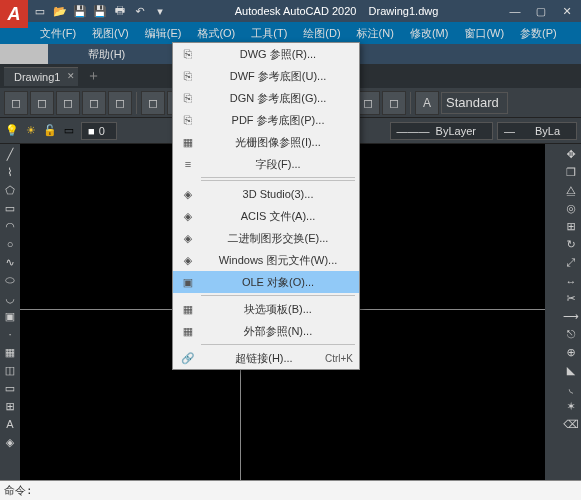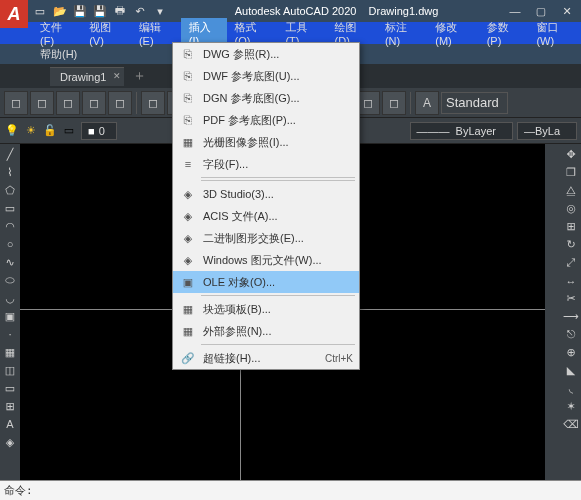--- a/index.html
+++ b/index.html
@@ -4,26 +4,26 @@
 <style>
   * { margin: 0; padding: 0; box-sizing: border-box; }
   body { font-family: "Microsoft YaHei", "Segoe UI", sans-serif; font-size: 11px; background: #c0c0c0; overflow: hidden; width: 581px; height: 500px; position: relative; }
   .titlebar { background: #34495e; height: 22px; display: flex; align-items: center; color: #ddd; }
   .app-logo { width: 28px; height: 28px; background: #d0382a; display: flex; align-items: center; justify-content: center; color: #fff; font-weight: bold; font-size: 18px; font-style: italic; position: absolute; top: 0; left: 0; z-index: 10; }
   .qat { display: flex; gap: 4px; margin-left: 32px; align-items: center; }
   .qat-icon { width: 16px; height: 16px; display: flex; align-items: center; justify-content: center; color: #ddd; font-size: 11px; }
   .title-center { flex: 1; text-align: center; font-size: 11px; color: #fff; }
   .winctrl { display: flex; gap: 6px; margin-right: 4px; }
   .winbtn { width: 20px; height: 18px; color: #ddd; display: flex; align-items: center; justify-content: center; font-size: 11px; }
-  .menubar { background: #1d4ed8; height: 22px; display: flex; align-items: center; padding-left: 32px; color: #ddd; }
+  .menubar { background: #0369a1; height: 22px; display: flex; align-items: center; padding-left: 32px; color: #ddd; }
   .menuitem { padding: 2px 8px; font-size: 11px; cursor: default; }
   .menuitem.open { background: #4a90d9; color: #fff; }
-  .menubar2 { background: #34495e; height: 20px; display: flex; align-items: center; padding-left: 32px; color: #ddd; }
+  .menubar2 { background: #34495e; height: 20px; display: flex; align-items: center; padding-left: 32px; color: #ddd; margin-left: 48px; }
   .doctab-row { background: #2a2f33; height: 24px; display: flex; align-items: center; padding-left: 4px; }
-  .doctab { background: #3a4045; color: #ddd; padding: 3px 18px 3px 10px; font-size: 11px; position: relative; border-top: 1px solid #555; margin-left: 46px; }
+  .doctab { background: #3a4045; color: #ddd; padding: 3px 18px 3px 10px; font-size: 11px; position: relative; border-top: 1px solid #555; }
   .doctab-close { position: absolute; right: 4px; top: 3px; font-size: 9px; color: #aaa; }
   .doctab-add { color: #888; margin-left: 8px; font-size: 14px; }
   .ribbon { background: #3a4045; height: 30px; display: flex; align-items: center; padding: 0 4px; gap: 2px; border-bottom: 1px solid #222; }
   .ribbon-icon { width: 24px; height: 24px; background: #4a5055; display: flex; align-items: center; justify-content: center; color: #ccc; font-size: 12px; border: 1px solid #333; }
   .ribbon-sep { width: 1px; height: 22px; background: #555; margin: 0 2px; }
   .ribbon-text { color: #ddd; font-size: 13px; padding: 0 8px 0 4px; border: 1px solid #555; background: #3a4045; height: 22px; display: flex; align-items: center; }
   .prop-row { background: #3a4045; height: 26px; display: flex; align-items: center; padding: 0 4px; gap: 4px; border-bottom: 1px solid #222; }
   .prop-icons { display: flex; gap: 3px; }
   .prop-icon { width: 16px; height: 16px; display: flex; align-items: center; justify-content: center; font-size: 11px; }
   .prop-layer { background: #2a2f33; color: #ddd; height: 18px; padding: 0 6px; display: flex; align-items: center; border: 1px solid #555; font-size: 11px; min-width: 36px; }
@@ -36,21 +36,21 @@
   .crosshair-v { position: absolute; left: 220px; top: 0; width: 1px; height: 100%; background: #888; }
   .crosshair-h { position: absolute; left: 0; top: 165px; height: 1px; width: 100%; background: #888; }
   .scroll-v { width: 16px; background: #3a4045; }
   .toolbar-right { width: 20px; background: #3a4045; display: flex; flex-direction: column; gap: 2px; padding: 2px 0; align-items: center; }
   .cmdpanel { background: #e8e8e8; border-top: 1px solid #888; }
   .cmdhist { background: #f4f4f4; font-family: monospace; font-size: 11px; padding: 2px 4px; color: #333; min-height: 26px; border-bottom: 1px solid #ccc; }
   .dropdown { position: absolute; left: 172px; top: 42px; width: 188px; background: #f0f0f0; border: 1px solid #888; box-shadow: 2px 2px 6px rgba(0,0,0,0.4); z-index: 100; }
   .dd-item { display: flex; align-items: center; height: 22px; padding: 0 6px; font-size: 11px; color: #333; }
   .dd-item.highlighted { background: #91c9f7; }
   .dd-icon { width: 18px; height: 16px; margin-right: 6px; display: flex; align-items: center; justify-content: center; font-size: 11px; color: #555; }
-  .dd-label { flex: 1; }
+  .dd-label { flex: 1; text-align: center; }
   .dd-shortcut { color: #555; font-size: 10px; }
   .dd-submenu { color: #666; font-size: 9px; }
   .dd-sep { height: 1px; background: #c0c0c0; margin: 2px 4px 2px 28px; }
 </style>
 </head>
 <body>
 
 <div class="app-logo">A</div>
 
 <div class="titlebar">
@@ -71,28 +71,27 @@
     <span class="winbtn">—</span>
     <span class="winbtn">▢</span>
     <span class="winbtn">✕</span>
   </div>
 </div>
 
 <div class="menubar">
   <span class="menuitem">文件(F)</span>
   <span class="menuitem">视图(V)</span>
   <span class="menuitem">编辑(E)</span>
-  <span class="menuitem open">插入(I)</span>
   <span class="menuitem">格式(O)</span>
   <span class="menuitem">工具(T)</span>
   <span class="menuitem">绘图(D)</span>
   <span class="menuitem">标注(N)</span>
   <span class="menuitem">修改(M)</span>
+  <span class="menuitem">窗口(W)</span>
   <span class="menuitem">参数(P)</span>
-  <span class="menuitem">窗口(W)</span>
 </div>
 <div class="menubar2">
   <span class="menuitem">帮助(H)</span>
 </div>
 
 <div class="dropdown">
   <div class="dd-item">
       <span class="dd-icon">⎘</span>
       <span class="dd-label">DWG 参照(R)...</span>
     </div>
@@ -192,21 +191,21 @@
     <span class="prop-icon" style="color:#f4c430">☀</span>
     <span class="prop-icon" style="color:#4a90d9">🔓</span>
     <span class="prop-icon">▭</span>
   </div>
   <div class="prop-layer">
     <span style="color:#fff;margin-right:4px;">■</span>
     <span>0</span>
   </div>
   <div class="prop-spacer"></div>
   <div class="prop-combo">——— <span style="margin-left:6px">ByLayer</span></div>
-  <div class="prop-combo">— <span style="margin-left:0">ByLa</span></div>
+  <div class="prop-combo">— <span style="margin-left:20px">ByLa</span></div>
 </div>
 
 <div class="workarea">
   <div class="toolbar-left">
     <span class="tool-icon">╱</span>
     <span class="tool-icon">⌇</span>
     <span class="tool-icon">⬠</span>
     <span class="tool-icon">▭</span>
     <span class="tool-icon">◠</span>
     <span class="tool-icon">○</span>

